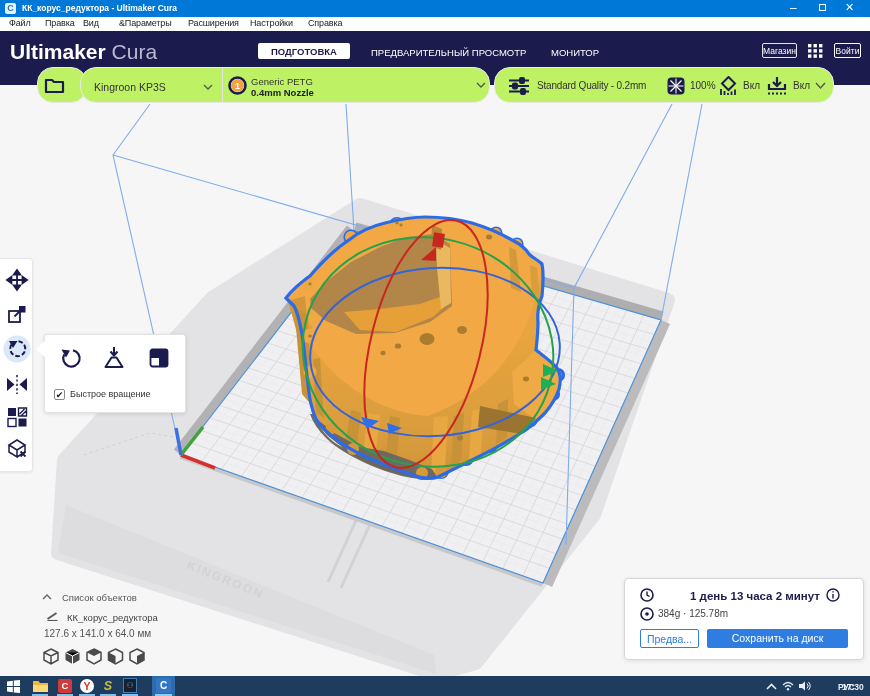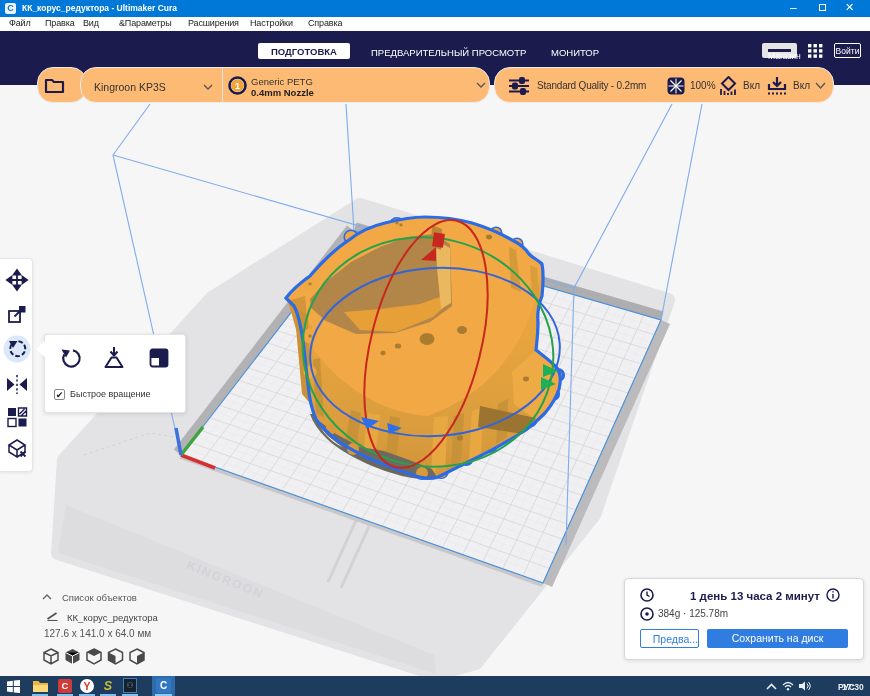--- a/index.html
+++ b/index.html
@@ -3,21 +3,21 @@
 <meta charset="utf-8">
 <style>
 *{margin:0;padding:0;box-sizing:border-box;}
 html,body{width:870px;height:696px;overflow:hidden;font-family:"Liberation Sans",sans-serif;background:#f6f6f7;}
 .abs{position:absolute;}
 #titlebar{position:absolute;left:0;top:0;width:870px;height:17px;background:#0078d7;color:#fff;}
 #menubar{position:absolute;left:0;top:17px;width:870px;height:14px;background:#ffffff;color:#222;}
 #header{position:absolute;left:0;top:31px;width:870px;height:54px;background:#1b1b4d;}
 #viewport{position:absolute;left:0;top:85px;width:870px;height:591px;background:#f6f6f7;}
 #taskbar{position:absolute;left:0;top:676px;width:870px;height:20px;background:#1e3c5e;}
-.card{position:absolute;background:#fdba74;border:1px solid #e9e9e9;border-radius:16px;padding-left:48px;}
+.card{position:absolute;background:#bef264;border:1px solid #e9e9e9;border-radius:16px;padding-left:48px;}
 .mtxt{font-size:9px;letter-spacing:-0.15px;color:#222;}
 </style>
 </head>
 <body>
 <div id="viewport">
 <svg width="870" height="591" viewBox="0 85 870 591">
 
   <g>
     <polygon points="360,205 212,298 64,460 58,553 436,674 476,663 594,515 668,300" fill="#e3e3e5" stroke="#e3e3e5" stroke-width="14" stroke-linejoin="round"></polygon>
 
@@ -182,24 +182,25 @@
   <div class="abs mtxt" style="left:9px;top:1px;">Файл</div>
   <div class="abs mtxt" style="left:45px;top:1px;">Правка</div>
   <div class="abs mtxt" style="left:83px;top:1px;">Вид</div>
   <div class="abs mtxt" style="left:119px;top:1px;">&amp;Параметры</div>
   <div class="abs mtxt" style="left:188px;top:1px;">Расширения</div>
   <div class="abs mtxt" style="left:250px;top:1px;">Настройки</div>
   <div class="abs mtxt" style="left:308px;top:1px;">Справка</div>
 </div>
 
 <div id="header">
+  <div class="abs" style="left:10px;top:9px;font-size:21px;color:#fff;"><b>Ultimaker</b> <span style="color:#b9bacf;">Cura</span></div>
   <div class="abs" style="left:258px;top:12px;width:92px;height:16px;background:#fff;border-radius:2px;text-align:center;line-height:18px;font-size:9.5px;font-weight:bold;color:#1b1b4d;">ПОДГОТОВКА</div>
   <div class="abs" style="left:371px;top:16px;font-size:9.5px;color:#fff;">ПРЕДВАРИТЕЛЬНЫЙ ПРОСМОТР</div>
   <div class="abs" style="left:551px;top:16px;font-size:9.5px;color:#fff;">МОНИТОР</div>
-  <div class="abs" style="left:762px;top:12px;width:35px;height:15px;border:6px solid #e5e5e5;border-radius:2px;text-align:center;line-height:14px;font-size:8.5px;color:#fff;">Магазин</div>
+  <div class="abs" style="left:762px;top:12px;width:35px;height:15px;border:1px solid #e5e5e5;border-radius:2px;text-align:center;line-height:14px;font-size:8.5px;color:#fff;">Магазин</div>
   <svg class="abs" style="left:808px;top:13px;" width="15" height="14">
       <g fill="#fff">
         <rect x="0" y="0" width="3.4" height="3.4"></rect>
         <rect x="5.5" y="0" width="3.4" height="3.4"></rect>
         <rect x="11" y="0" width="3.4" height="3.4"></rect>
         <rect x="0" y="5.2" width="3.4" height="3.4"></rect>
         <rect x="5.5" y="5.2" width="3.4" height="3.4"></rect>
         <rect x="11" y="5.2" width="3.4" height="3.4"></rect>
         <rect x="0" y="10.4" width="3.4" height="3.4"></rect>
         <rect x="5.5" y="10.4" width="3.4" height="3.4"></rect>
@@ -383,21 +384,21 @@
 <div class="abs" style="left:658px;top:590px;font-size:11.5px;font-weight:bold;color:#1b1b4d;margin-left:32px;">1 день 13 часа 2 минут</div>
 <svg class="abs" style="left:826px;top:588px;" width="14" height="14">
     <circle cx="7" cy="7" r="6" fill="none" stroke="#1b1b4d" stroke-width="1.4"></circle>
     <path d="M7 6 V10.5 M7 3.2 V4.6" stroke="#1b1b4d" stroke-width="1.4"></path>
   </svg>
 <svg class="abs" style="left:640px;top:607px;" width="14" height="14">
     <circle cx="7" cy="7" r="6" fill="none" stroke="#1b1b4d" stroke-width="1.6"></circle>
     <circle cx="7" cy="7" r="1.8" fill="#1b1b4d"></circle>
   </svg>
 <div class="abs" style="left:658px;top:608px;font-size:10px;color:#444;">384g · 125.78m</div>
-<div class="abs" style="left:640px;top:629px;width:59px;height:19px;border:1px solid #2f7de1;border-radius:2px;background:#fff;color:#2f7de1;font-size:10.5px;text-align:right;line-height:18px;">Предва...</div>
+<div class="abs" style="left:640px;top:629px;width:59px;height:19px;border:1px solid #2f7de1;border-radius:2px;background:#fff;color:#2f7de1;font-size:10.5px;text-align:center;line-height:18px;">Предва...</div>
 <div class="abs" style="left:707px;top:629px;width:141px;height:19px;background:#2f7de1;border-radius:2px;color:#fff;font-size:10.5px;text-align:center;line-height:19px;">Сохранить на диск</div>
 
 <div id="taskbar">
   <svg class="abs" style="left:7px;top:4px;" width="13" height="13" viewBox="0 0 13 13">
       <g fill="#fff">
         <polygon points="0,1.5 5.8,0.7 5.8,6 0,6"></polygon>
         <polygon points="6.8,0.6 13,0 13,6 6.8,6"></polygon>
         <polygon points="0,7 5.8,7 5.8,12.3 0,11.5"></polygon>
         <polygon points="6.8,7 13,7 13,13 6.8,12.4"></polygon>
       </g>

